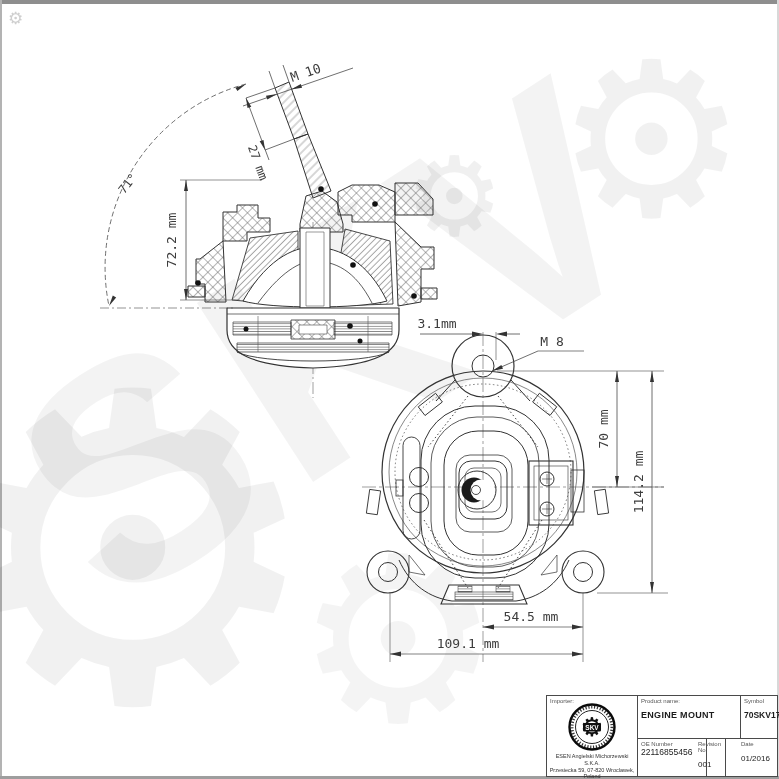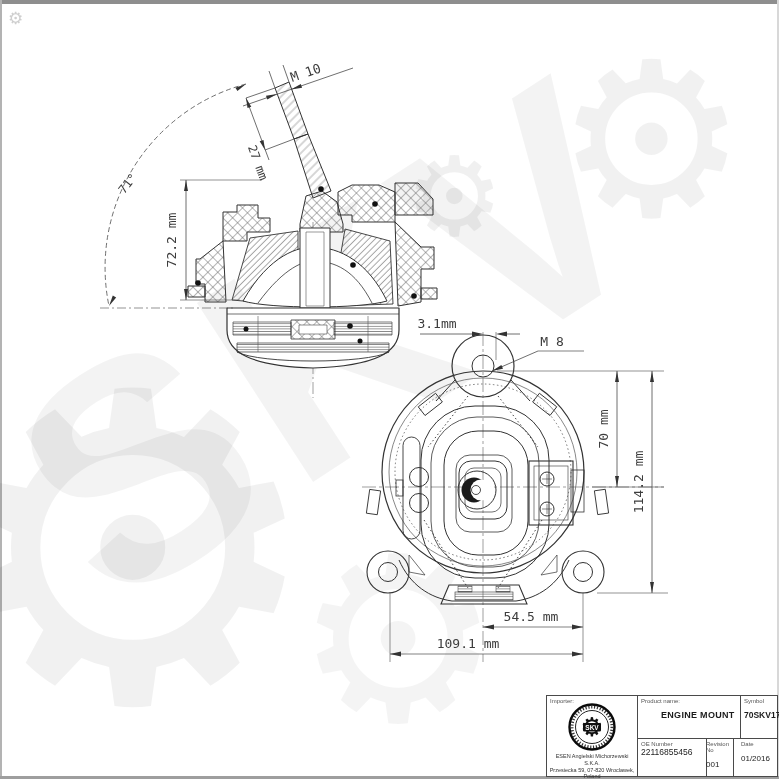--- a/index.html
+++ b/index.html
@@ -17,23 +17,23 @@
   
   #tb{position:absolute;left:546px;top:695px;width:232px;height:82px;border:1px solid #4a4a4a;
       box-sizing:border-box;background:#fff;}
   #tb .cell{position:absolute;box-sizing:border-box;}
   #tb .lbl{font-size:6px;color:#555;padding:2px 0 0 3px;}
   #tb .val{color:#1c1c1c;padding-left:3px;}
   #c-importer{left:0;top:0;width:91px;height:80px;border-right:1px solid #4a4a4a;}
   #c-product{left:91px;top:0;width:103px;height:43px;border-right:1px solid #4a4a4a;border-bottom:1px solid #4a4a4a;}
   #c-symbol{left:194px;top:0;width:37px;height:43px;border-bottom:1px solid #4a4a4a;}
   #c-oe{left:91px;top:43px;width:69px;height:37px;border-right:1px solid #4a4a4a;}
-  #c-rev{left:156px;top:43px;width:31px;height:37px;border-right:1px solid #4a4a4a;}
+  #c-rev{left:148px;top:43px;width:31px;height:37px;border-right:1px solid #4a4a4a;}
   #c-date{left:191px;top:43px;width:40px;height:37px;}
-  .pname{font-size:9px;font-weight:bold;letter-spacing:.3px;margin-top:6px;margin-left:20px;}
+  .pname{font-size:9px;font-weight:bold;letter-spacing:.3px;margin-top:6px;}
   .sym{font-size:8.5px;font-weight:bold;margin-top:6px;}
   .oe{font-size:8.5px;}
   .small-val{font-size:8px;margin-top:7px;}
   #addr{position:absolute;left:1px;top:57px;width:88px;text-align:center;
         font-size:5.5px;line-height:6.8px;color:#333;}
   #logo{position:absolute;left:21px;top:7px;}
 </style>
 </head>
 <body>
 

